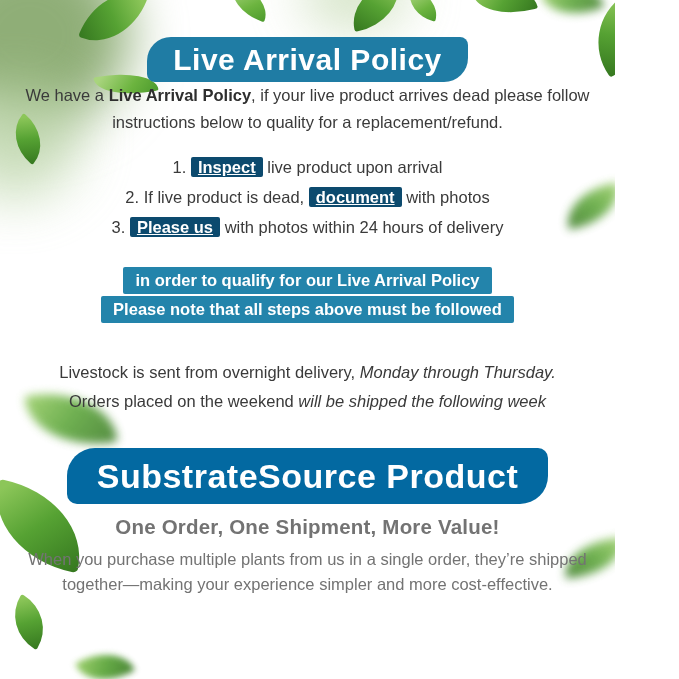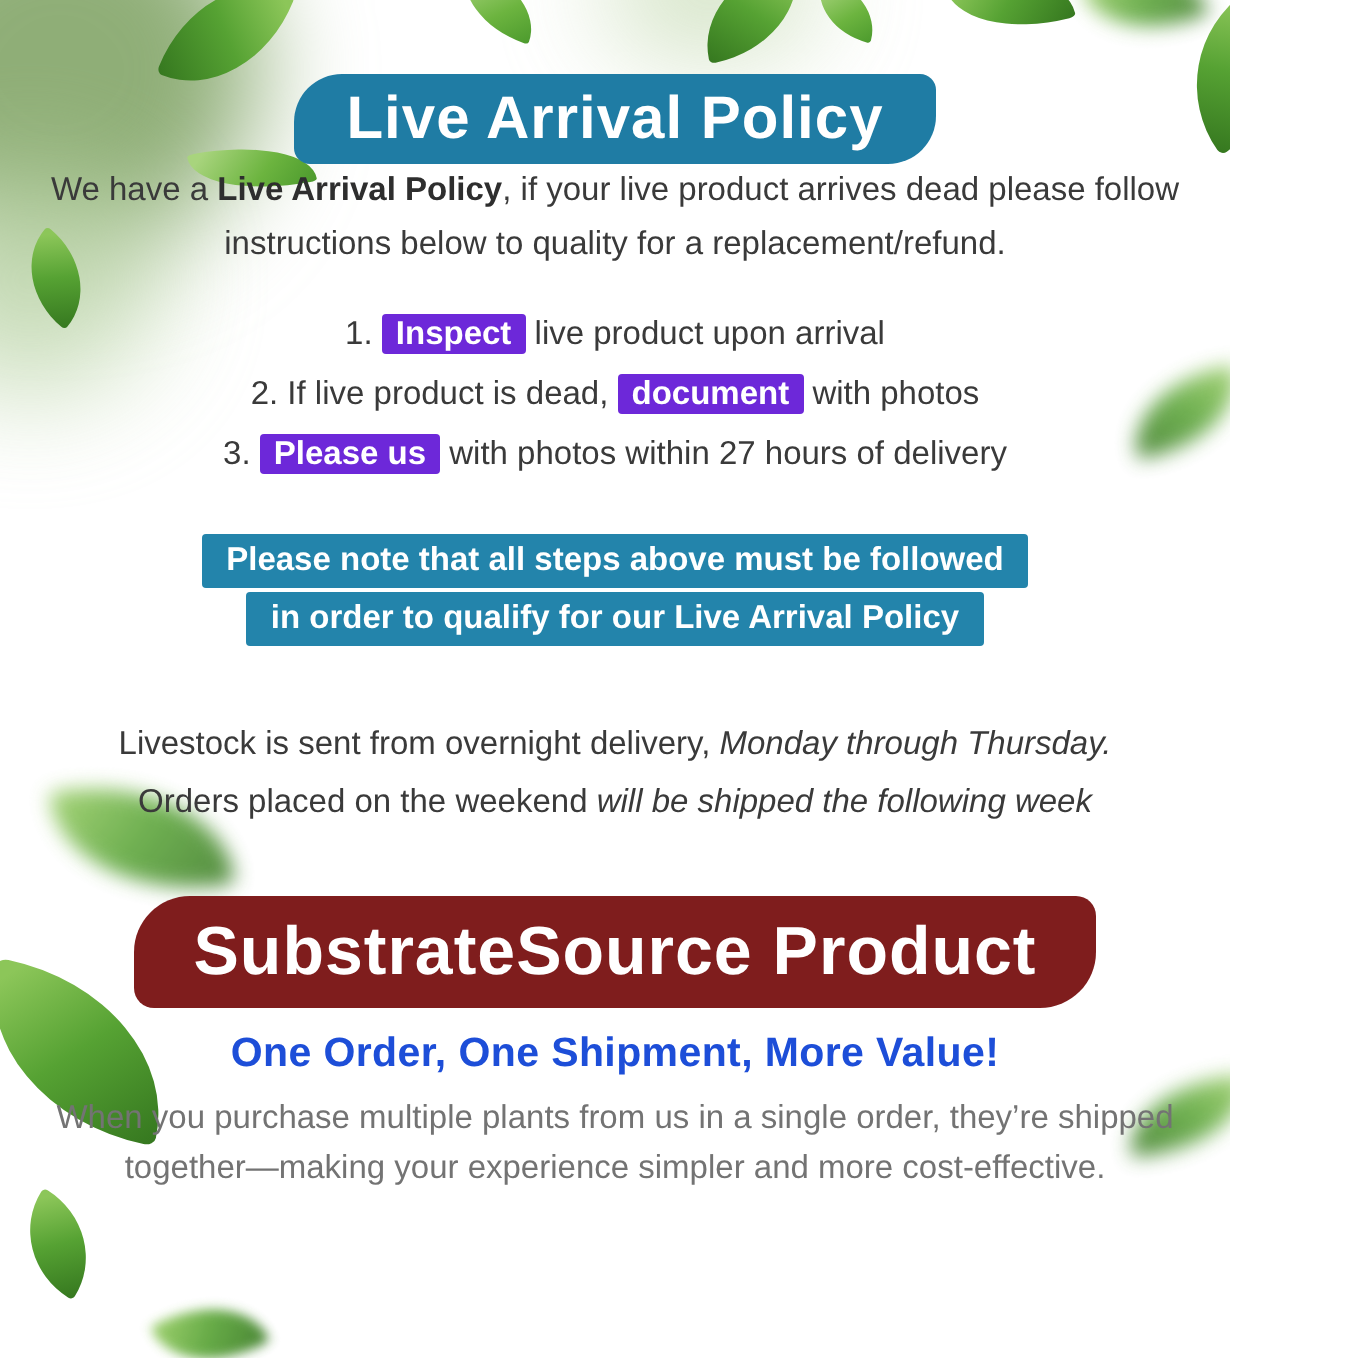--- a/index.html
+++ b/index.html
@@ -24,36 +24,37 @@
   }
   .banner-top{
     margin-top:37px;background:#1f7ca4;color:#fff;font-weight:700;
     font-size:30px;line-height:45px;padding:0 26px;
     border-radius:24px 8px 24px 8px;letter-spacing:.5px;
   }
   .intro{margin-top:0;font-size:16.5px;line-height:27px;color:#3a3a3a;}
   .intro b{color:#2e2e2e;}
   .steps{margin-top:16px;font-size:16.5px;line-height:30px;color:#3a3a3a;}
   .hl{
-    background:#6d28d9;color:#fff;font-weight:700;padding:1px 7px;
+    background:#0c4a6e;color:#fff;font-weight:700;padding:1px 7px;
     border-radius:2px;
+    text-decoration:underline;
   }
   .note{margin-top:22px;}
   .note-line{display:block;margin:2.5px 0;}
   .note-line span{
     background:#2384ab;color:#fff;font-weight:700;font-size:16.5px;
     line-height:21px;padding:3px 12px;border-radius:2px;display:inline-block;
   }
   .shipping{margin-top:32px;font-size:16.5px;line-height:29px;color:#3a3a3a;}
   .banner-product{
-    margin-top:32px;background:#7f1d1d;color:#fff;font-weight:700;
+    margin-top:32px;background:#0369a1;color:#fff;font-weight:700;
     font-size:34px;line-height:38px;padding:9px 30px;
     border-radius:28px 10px 28px 10px;letter-spacing:.5px;
   }
-  .value-heading{margin-top:11px;font-size:20.5px;font-weight:700;color:#1d4ed8;letter-spacing:.2px;}
+  .value-heading{margin-top:11px;font-size:20.5px;font-weight:700;color:#737373;letter-spacing:.2px;}
   .value-text{margin-top:8px;font-size:16.5px;line-height:25px;color:#737373;}
 </style>
 </head>
 <body>
 
 <div class="canvas">
 
   <div class="blob" style="left:-70px;top:-60px;width:200px;height:190px;background:#8fae77;"></div>
   <div class="blob" style="left:-50px;top:80px;width:130px;height:120px;background:#b9d3a5;opacity:.7;"></div>
   <div class="blob" style="left:300px;top:-40px;width:110px;height:70px;background:#c2d8ae;opacity:.7;"></div>
@@ -88,27 +89,27 @@
     </div>
 
     <div class="steps">
       <div>
         <span>1.  </span><span class="hl">Inspect</span><span> live product upon arrival</span>
       </div>
       <div>
         <span>2. If live product is dead, </span><span class="hl">document</span><span> with photos</span>
       </div>
       <div>
-        <span>3. </span><span class="hl">Please us</span><span> with photos within 27 hours of delivery</span>
+        <span>3. </span><span class="hl">Please us</span><span> with photos within 24 hours of delivery</span>
       </div>
     </div>
 
     <div class="note">
+      <span class="note-line"><span>in order to qualify for our Live Arrival Policy</span></span>
       <span class="note-line"><span>Please note that all steps above must be followed</span></span>
-      <span class="note-line"><span>in order to qualify for our Live Arrival Policy</span></span>
     </div>
 
     <div class="shipping">
       <span>Livestock is sent from overnight delivery, </span><i>Monday through Thursday.</i><br>
       <span>Orders placed on the weekend </span><i>will be shipped the following week</i><br>
     </div>
 
     <div class="banner-product">
       <span>SubstrateSource Product</span>
     </div>

